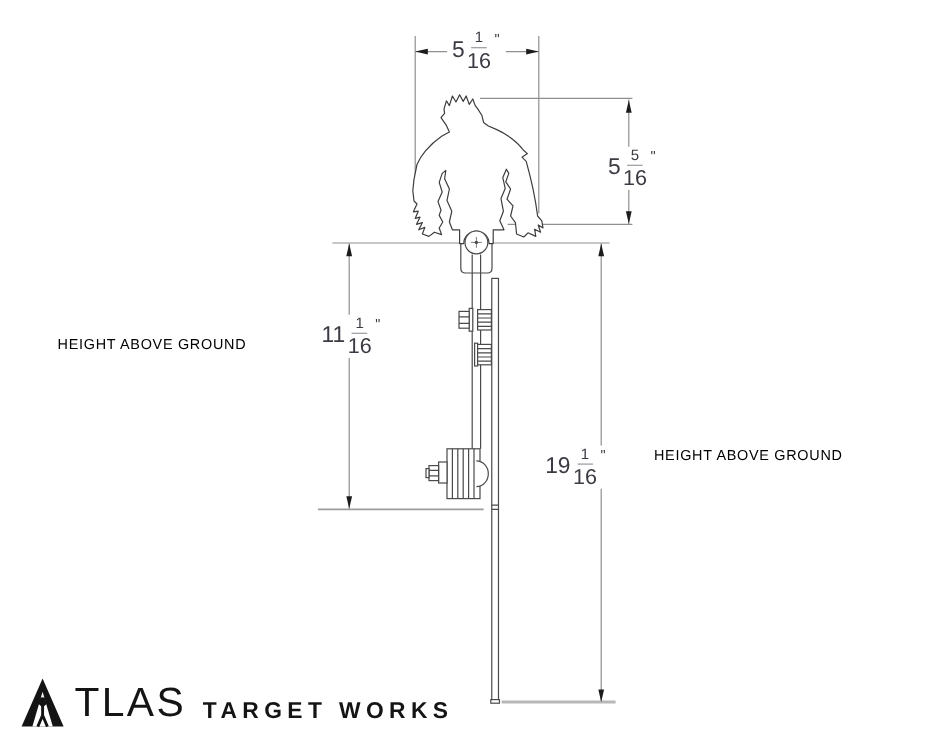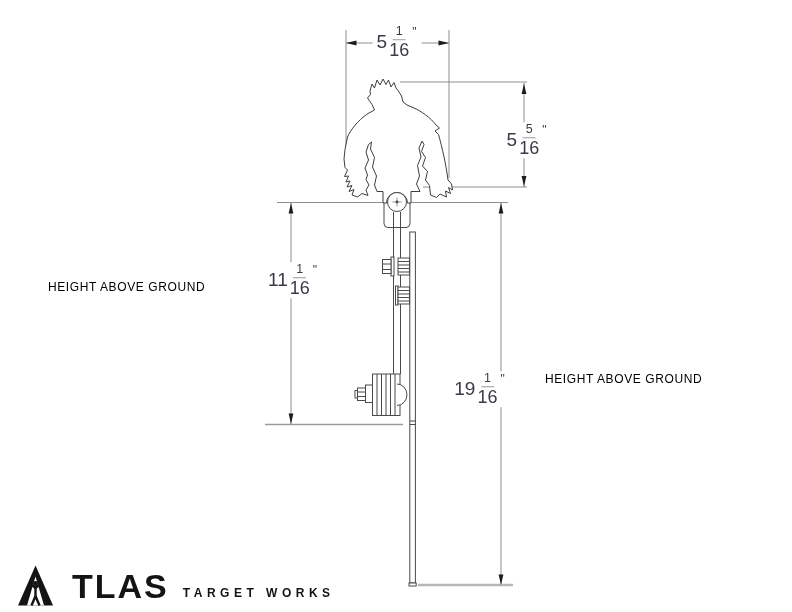--- a/index.html
+++ b/index.html
@@ -13,22 +13,22 @@
   .dim .frac{display:inline-flex;flex-direction:column;align-items:center;line-height:1;margin-left:2px;}
   .dim .frac .num{font-size:12.5px;padding:0 3px 1px 3px;border-bottom:1px solid #9a9aa0;}
   .dim .frac .den{font-size:18px;padding-top:1px;}
   .dim .unit{font-size:12px;margin-left:3px;align-self:flex-start;letter-spacing:1px;}
   
   .note{position:absolute;z-index:2;color:#000000;font-size:12px;line-height:15px;
         letter-spacing:0.6px;white-space:nowrap;}
   
   .logo{position:absolute;left:17px;top:565px;z-index:2;display:flex;align-items:flex-end;color:#141414;}
   .logo .a-icon{display:block;}
-  .logo .brand{font-size:34px;font-weight:700;letter-spacing:2px;line-height:40px;margin-left:18px;}
-  .logo .tagline{font-size:12px;font-weight:700;letter-spacing:4.5px;margin-left:14px;
+  .logo .brand{font-size:34px;font-weight:400;letter-spacing:2px;line-height:40px;margin-left:8px;}
+  .logo .tagline{font-size:19px;font-weight:700;letter-spacing:4.5px;margin-left:14px;
                  padding-bottom:5px;line-height:16px;}
 </style>
 </head>
 <body>
 
 <div id="canvas">
 
   <svg id="linework" width="792" height="612" viewBox="0 0 792 612">
 
     <g fill="none" stroke="#8f8f8f" stroke-width="1">

